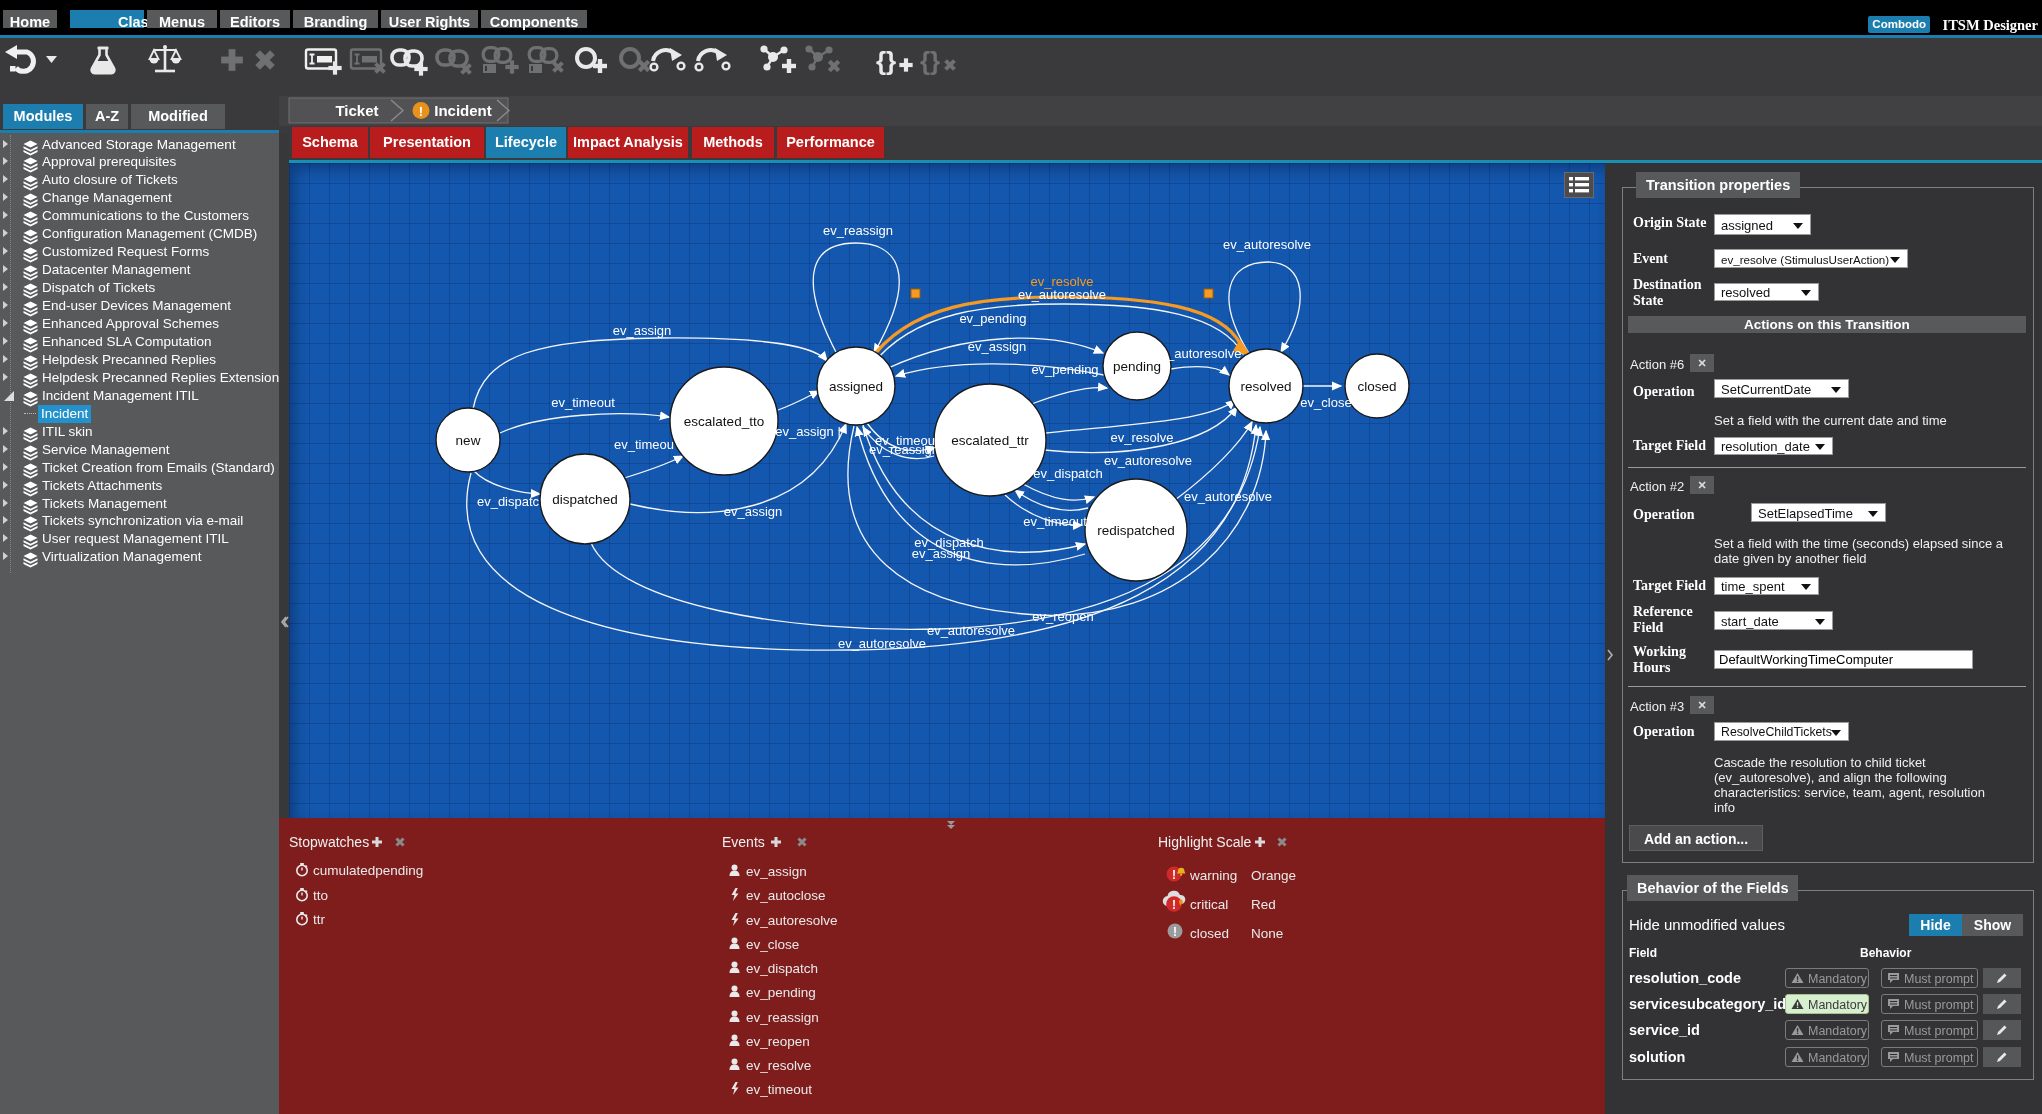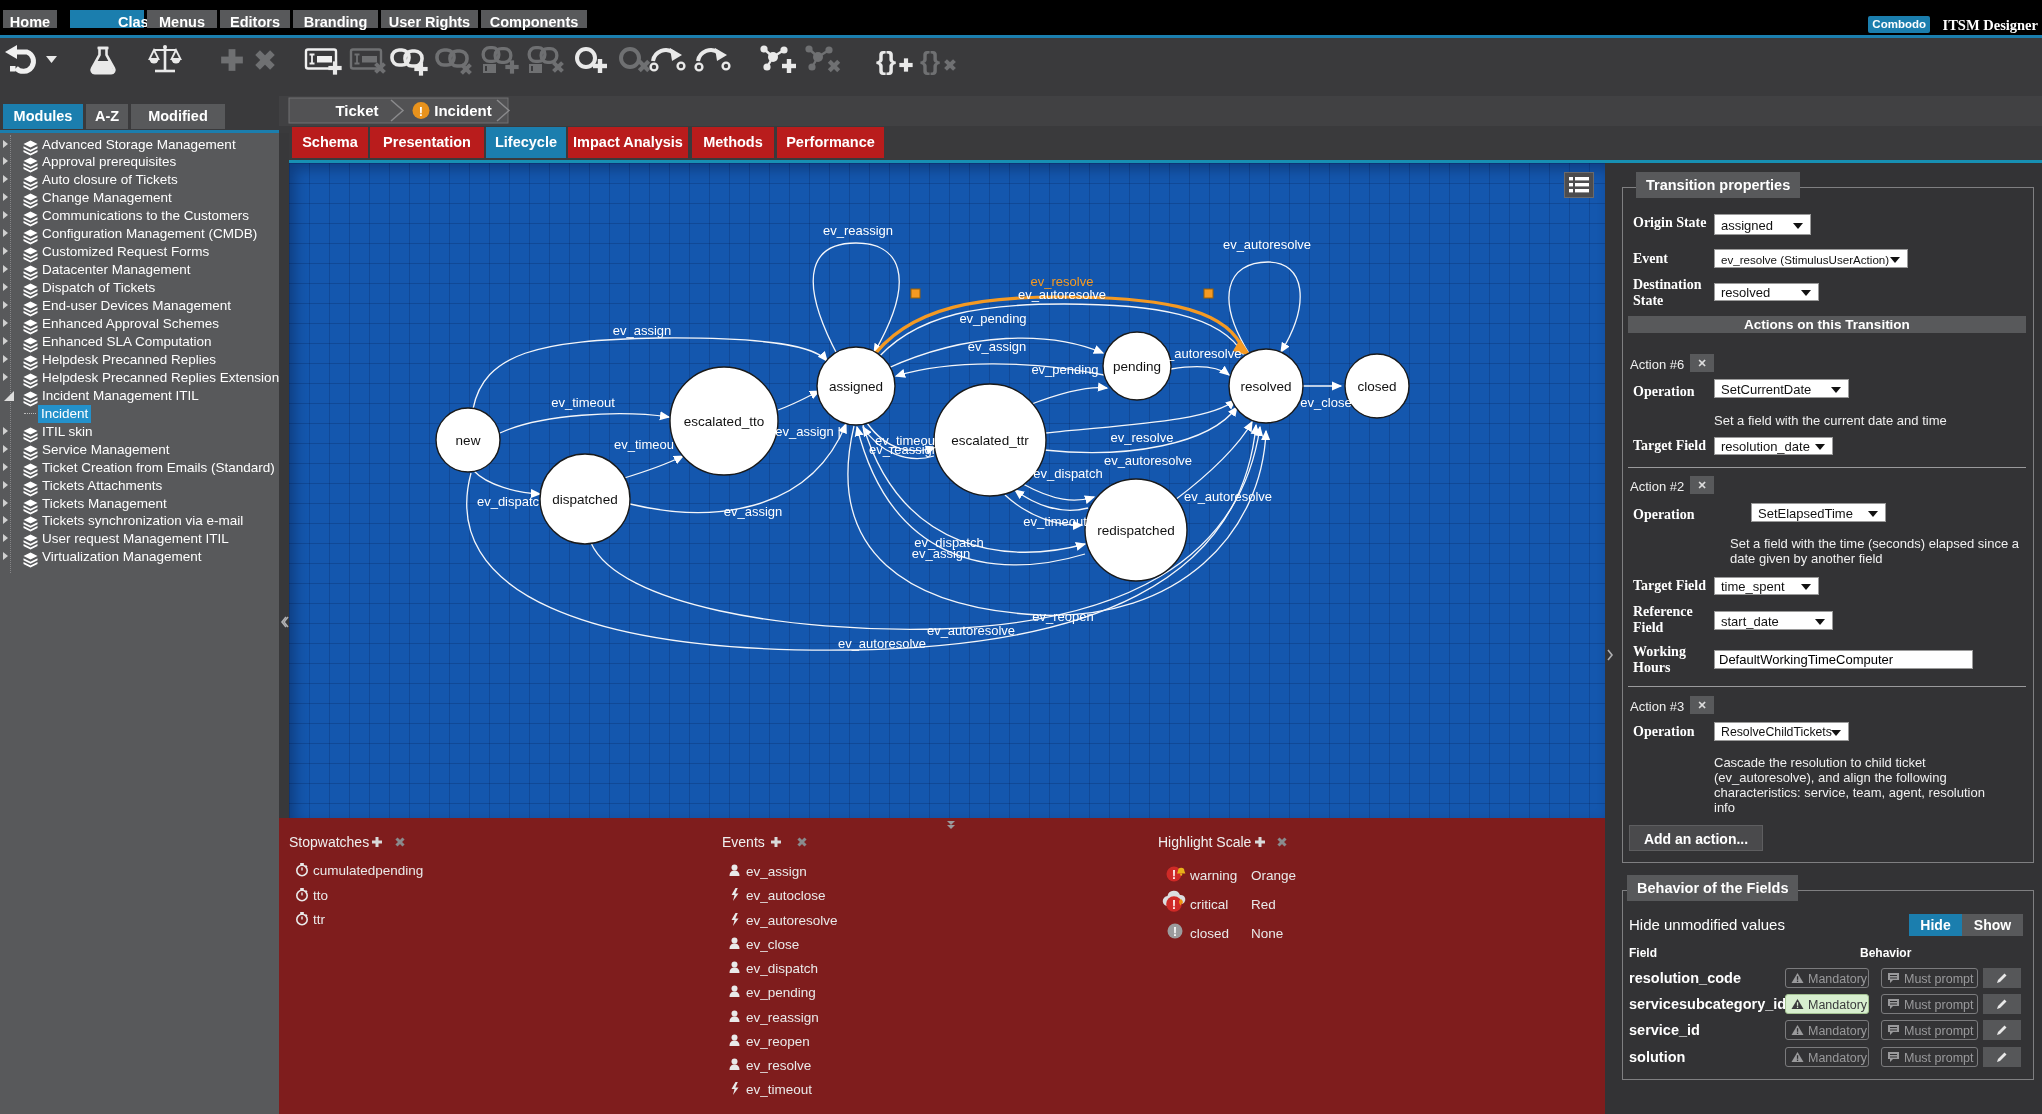--- a/index.html
+++ b/index.html
@@ -751,21 +751,21 @@
     </div>
   <div class="sep" style="left:23px; top:304px; width:398px;"></div>
 
   <div class="rtext" style="left:25px; top:316px;">Action #2</div>
   <div class="xbtn" style="left:85px; top:313px;">✕</div>
   <div class="rlabel" style="left:28px; top:344px;">Operation</div>
   <div class="sel" style="left:109px; top:340px; width:135px; height:19px;margin-left:37px;">
       <span class="sv">SetElapsedTime</span>
       <span class="sa"></span>
     </div>
-  <div class="rtext" style="left:125px; top:373px;">Set a field with the time (seconds) elapsed since a<br>date given by another field</div>
+  <div class="rtext" style="left:109px; top:373px;">Set a field with the time (seconds) elapsed since a<br>date given by another field</div>
   <div class="rlabel" style="left:28px; top:415px;">Target Field</div>
   <div class="sel" style="left:109px; top:414px; width:105px; height:18px;">
       <span class="sv">time_spent</span>
       <span class="sa"></span>
     </div>
   <div class="rlabel" style="left:28px; top:441px;">Reference<br>Field</div>
   <div class="sel" style="left:109px; top:448px; width:119px; height:19px;">
       <span class="sv">start_date</span>
       <span class="sa"></span>
     </div>

